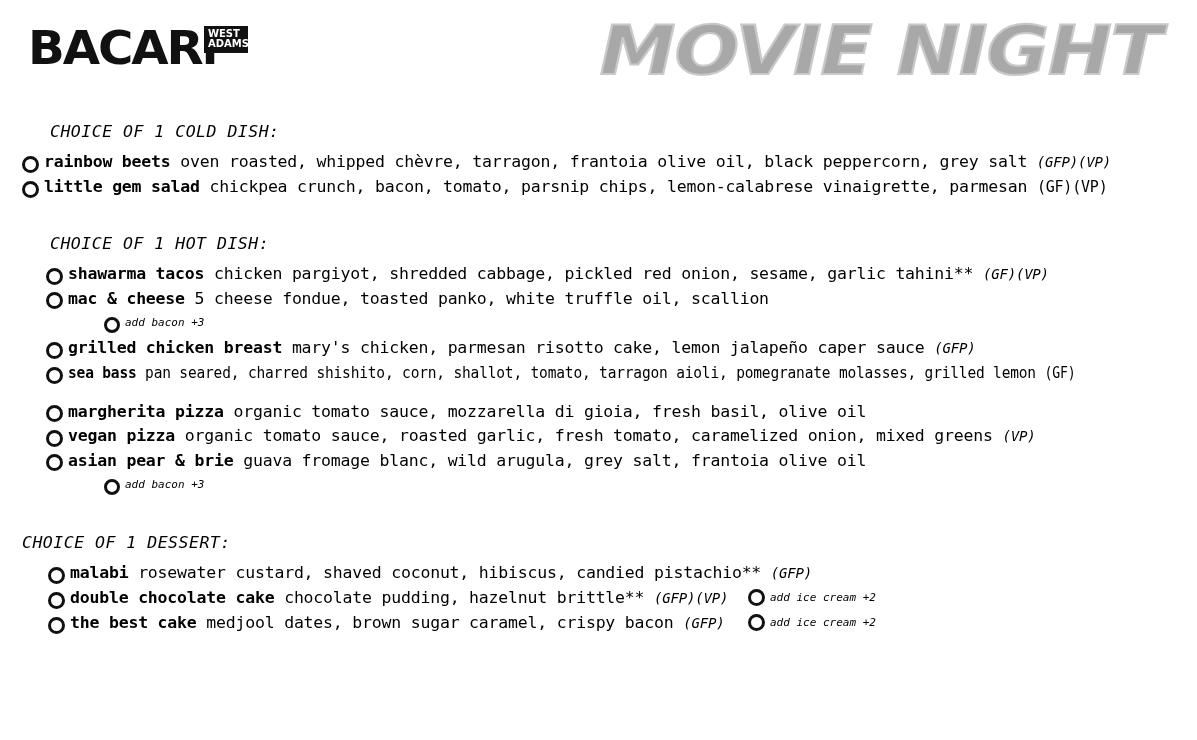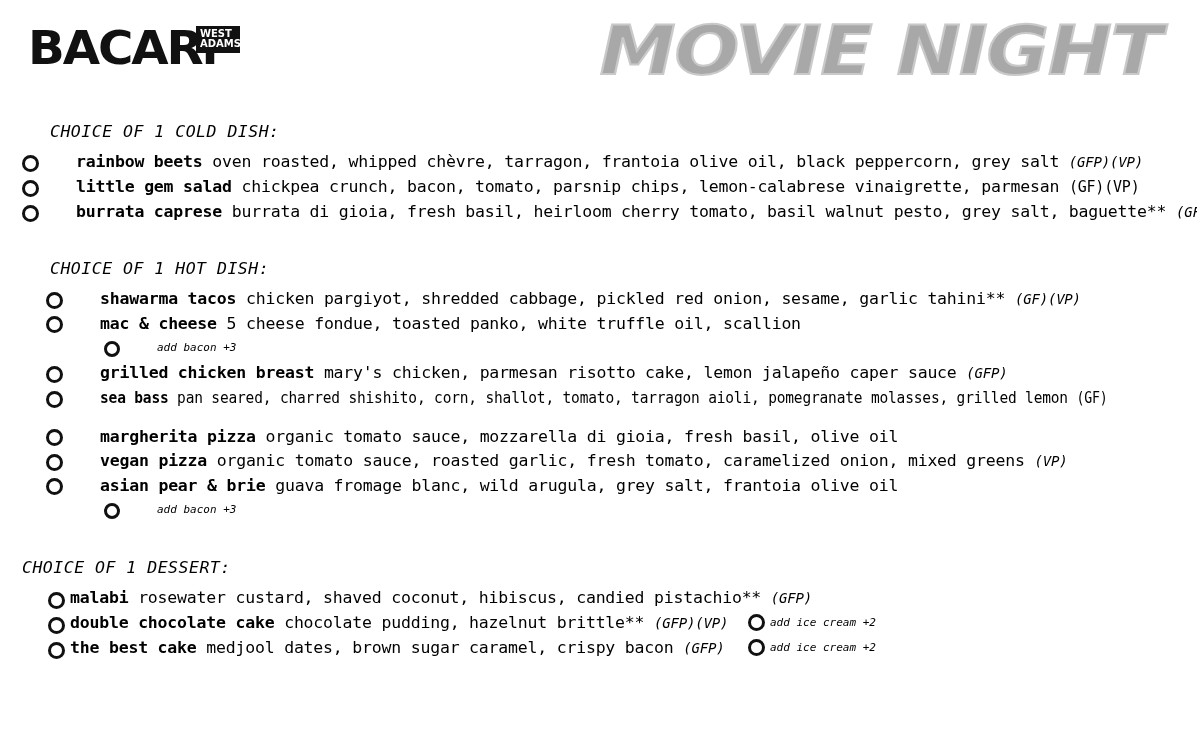--- a/index.html
+++ b/index.html
@@ -34,21 +34,21 @@
     font-weight: bold;
     font-size: 46px;
     letter-spacing: -2px;
     line-height: 52px;
     color: #111;
     transform: scaleX(1.05);
     transform-origin: left center;
   }
   .logo-badge {
     position: absolute;
-    left: 168px;
+    left: 176px;
     top: 4px;
     background: #111;
     color: #fff;
     font-family: "DejaVu Sans", sans-serif;
     font-weight: bold;
     font-size: 10px;
     line-height: 10px;
     letter-spacing: 0px;
     text-align: center;
     padding: 3px 20px 4px 4px;
@@ -84,24 +84,23 @@
     letter-spacing: 0.5px;
     margin: 0 0 10px 0;
     white-space: nowrap;
   }
   .sec-cold  { margin-left: 28px; margin-top: 14px; }
   .sec-hot   { margin-left: 28px; margin-top: 36px; }
   .sec-dessert { margin-left: 0; margin-top: 38px; }
 
   .row {
     display: flex;
-    align-items: center;
+    align-items: flex-end;
     margin-bottom: 3px;
     white-space: nowrap;
-    gap: 32px;
   }
   .row.indent { margin-left: 24px; }
   .row.sub { margin-left: 82px; margin-top: 1px; margin-bottom: 4px; }
   .gap { height: 14px; }
 
   .bullet {
     flex: 0 0 auto;
     width: 17px;
     height: 17px;
     border: 3px solid #111;
@@ -181,24 +180,20 @@
   <div class="row">
     <span class="bullet"></span>
     <span class="item-text"><span class="nm">rainbow beets</span><span> oven roasted, whipped chèvre, tarragon, frantoia olive oil, black peppercorn, grey salt </span><span class="tag">(GFP)(VP)</span></span>
   </div>
 
   <div class="row">
     <span class="bullet"></span>
     <span class="item-text"><span class="nm">little gem salad</span><span> chickpea crunch, bacon, tomato, parsnip chips, lemon-calabrese vinaigrette, parmesan </span><span class="tag-plain">(GF)(VP)</span></span>
   </div>
 
-  <div class="row">
-    <span class="bullet"></span>
-    <span class="item-text"><span class="nm">burrata caprese</span><span> burrata di gioia, fresh basil, heirloom cherry tomato, basil walnut pesto, grey salt, baguette** </span><span class="tag">(GFP)</span></span>
-  </div>
 
   <div class="section-head sec-hot">CHOICE OF 1 HOT DISH:</div>
 
   <div class="row indent">
     <span class="bullet"></span>
     <span class="item-text"><span class="nm">shawarma tacos</span><span> chicken pargiyot, shredded cabbage, pickled red onion, sesame, garlic tahini** </span><span class="tag">(GF)(VP)</span></span>
   </div>
 
   <div class="row indent">
     <span class="bullet"></span>

